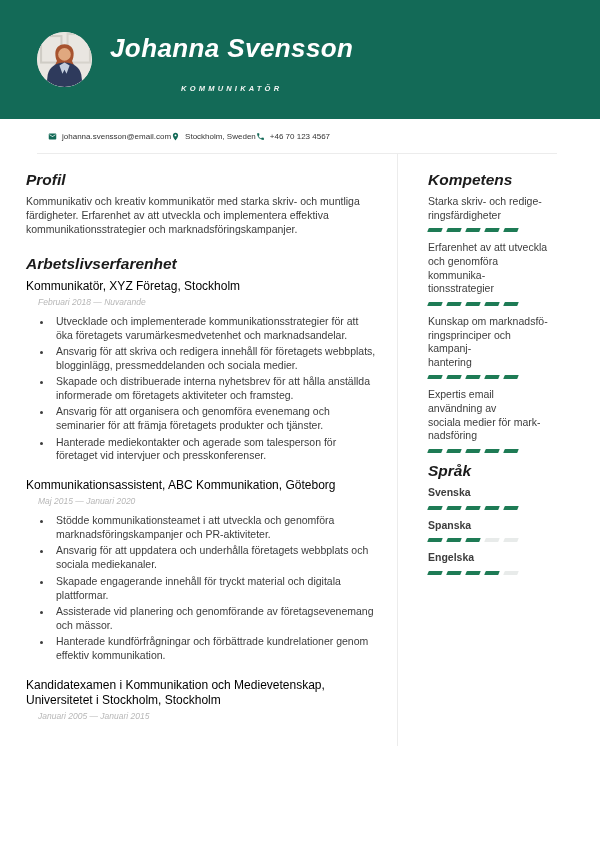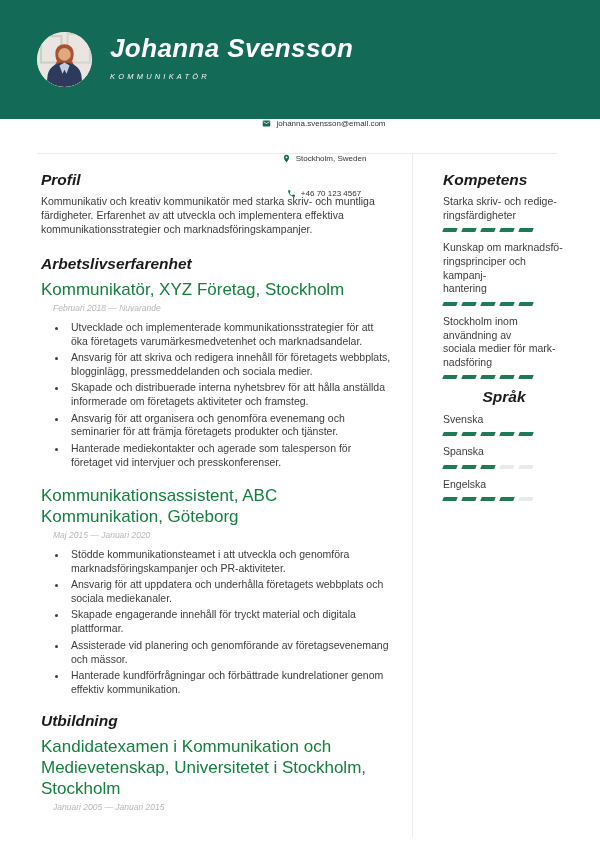--- a/index.html
+++ b/index.html
@@ -14,51 +14,51 @@
   *{box-sizing:border-box;margin:0;padding:0;}
   html,body{background:#ffffff;}
   body{font-family:"Liberation Sans", sans-serif;}
   .page{position:relative;width:600px;height:848px;background:#ffffff;overflow:hidden;}
 
   
   .header{height:119px;background:var(--green);display:flex;align-items:flex-start;padding:32px 0 0 37px;}
   .avatar{width:55px;height:55px;border-radius:50%;overflow:hidden;flex:0 0 auto;background:#e7e4df;}
   .identity{margin-left:18px;padding-top:2px;}
   .name{font-size:26px;font-weight:700;font-style:italic;color:#ffffff;letter-spacing:.4px;line-height:1.1;}
-  .role{margin-top:9px;font-size:7.5px;font-weight:400;font-style:italic;color:#f2f6f4;letter-spacing:3.2px;}
-
-  
-  .contact-bar{height:34px;display:flex;align-items:center;padding-left:48px;gap:26px;flex-direction:column;}
+  .role{margin-top:21px;font-size:7.5px;font-weight:700;font-style:italic;color:#f2f6f4;letter-spacing:3.2px;text-align:center;}
+
+  
+  .contact-bar{height:34px;display:flex;align-items:center;padding-left:48px;}
   .contact-item{display:flex;align-items:center;gap:5px;font-size:8px;color:#333;}
   .cicon{display:inline-flex;width:9px;height:9px;}
   .cicon svg{width:9px;height:9px;fill:var(--green);}
   .top-rule{border-top:1px solid var(--rule);margin-left:37px;width:520px;}
 
   
-  .content{display:flex;align-items:stretch;padding-left:41px;min-height:518px;}
+  .content{display:flex;align-items:stretch;padding-left:26px;min-height:518px;}
   .main{width:372px;padding:17px 20px 18px 0;border-right:1px solid var(--rule);}
   .sidebar{width:152px;padding:17px 0 0 30px;}
 
   h2.sec{font-size:15.5px;font-weight:700;font-style:italic;color:var(--head);margin:0 0 7px;line-height:1.1;}
   .body-text{font-size:10.5px;line-height:1.32;color:var(--text);margin:0 0 18px;}
-  .job-title{font-size:17px;line-height:1.25;color:#15803d;margin:1px 0 3px;}
+  .job-title{font-size:12px;line-height:1.25;color:#000000;margin:1px 0 3px;}
   .job-dates{font-size:8.5px;font-style:italic;color:var(--date);margin:0 12px 7px;}
   ul.bullets{list-style:disc outside;padding-left:27px;margin:8px 0 15px;}
   ul.bullets li{font-size:10.5px;line-height:1.32;color:var(--text);margin-bottom:2.5px;padding-left:3px;}
   .edu-block .job-title{margin-top:2px;}
   .mt{margin-top:6px;}
 
   
   .skill{margin-bottom:4px;}
   .skill-label{font-size:10.5px;line-height:1.3;color:var(--text);white-space:pre-line;}
   .bar{display:flex;gap:5px;margin:6px 0 9px;}
   .seg{width:14px;height:4px;background:var(--bar-empty);transform:skewX(-22deg);border-radius:.5px;}
   .seg.filled{background:var(--accent);}
-  .lang-heading{margin-top:13px;text-align:center;}
-  .lang .skill-label{margin-top:1px;}
+  .lang-heading{margin-top:13px;}
+  .lang .skill-label{margin-top:1px;font-weight:bold;}
 </style>
 </head>
 <body>
 
 <div class="page">
 
   <header class="header">
     <div class="avatar">
       <svg viewBox="0 0 54 54" width="55" height="55">
         <defs>
@@ -137,32 +137,43 @@
         <ul class="bullets">
           <li>Stödde kommunikationsteamet i att utveckla och genomföra marknadsföringskampanjer och PR-aktiviteter.</li>
           <li>Ansvarig för att uppdatera och underhålla företagets webbplats och sociala mediekanaler.</li>
           <li>Skapade engagerande innehåll för tryckt material och digitala plattformar.</li>
           <li>Assisterade vid planering och genomförande av företagsevenemang och mässor.</li>
           <li>Hanterade kundförfrågningar och förbättrade kundrelationer genom effektiv kommunikation.</li>
         </ul>
       </div>
 
       <div class="edu-block mt">
-        <h2 class="sec">Utbildning</h2>
         <div class="job-title">Kandidatexamen i Kommunikation och Medievetenskap, Universitetet i Stockholm, Stockholm</div>
         <div class="job-dates">Januari 2005 — Januari 2015</div>
       </div>
     </main>
 
     <aside class="sidebar">
       <h2 class="sec">Kompetens</h2>
 
       <div class="skill">
         <div class="skill-label">Starka skriv- och redige-
 ringsfärdigheter</div>
+        <div class="bar">
+            <span class="seg filled"></span>
+            <span class="seg filled"></span>
+            <span class="seg filled"></span>
+            <span class="seg filled"></span>
+            <span class="seg filled"></span>
+          </div>
+      </div>
+      <div class="skill">
+        <div class="skill-label">Erfarenhet av att utveckla
+och genomföra kommunika-
+tionsstrategier</div>
         <div class="bar">
             <span class="seg filled"></span>
             <span class="seg filled"></span>
             <span class="seg filled"></span>
             <span class="seg filled"></span>
             <span class="seg filled"></span>
           </div>
       </div>
       <div class="skill">
         <div class="skill-label">Kunskap om marknadsfö-
@@ -170,21 +181,21 @@
 hantering</div>
         <div class="bar">
             <span class="seg filled"></span>
             <span class="seg filled"></span>
             <span class="seg filled"></span>
             <span class="seg filled"></span>
             <span class="seg filled"></span>
           </div>
       </div>
       <div class="skill">
-        <div class="skill-label">Stockholm inom användning av
+        <div class="skill-label">Expertis email användning av
 sociala medier för mark-
 nadsföring</div>
         <div class="bar">
             <span class="seg filled"></span>
             <span class="seg filled"></span>
             <span class="seg filled"></span>
             <span class="seg filled"></span>
             <span class="seg filled"></span>
           </div>
       </div>

